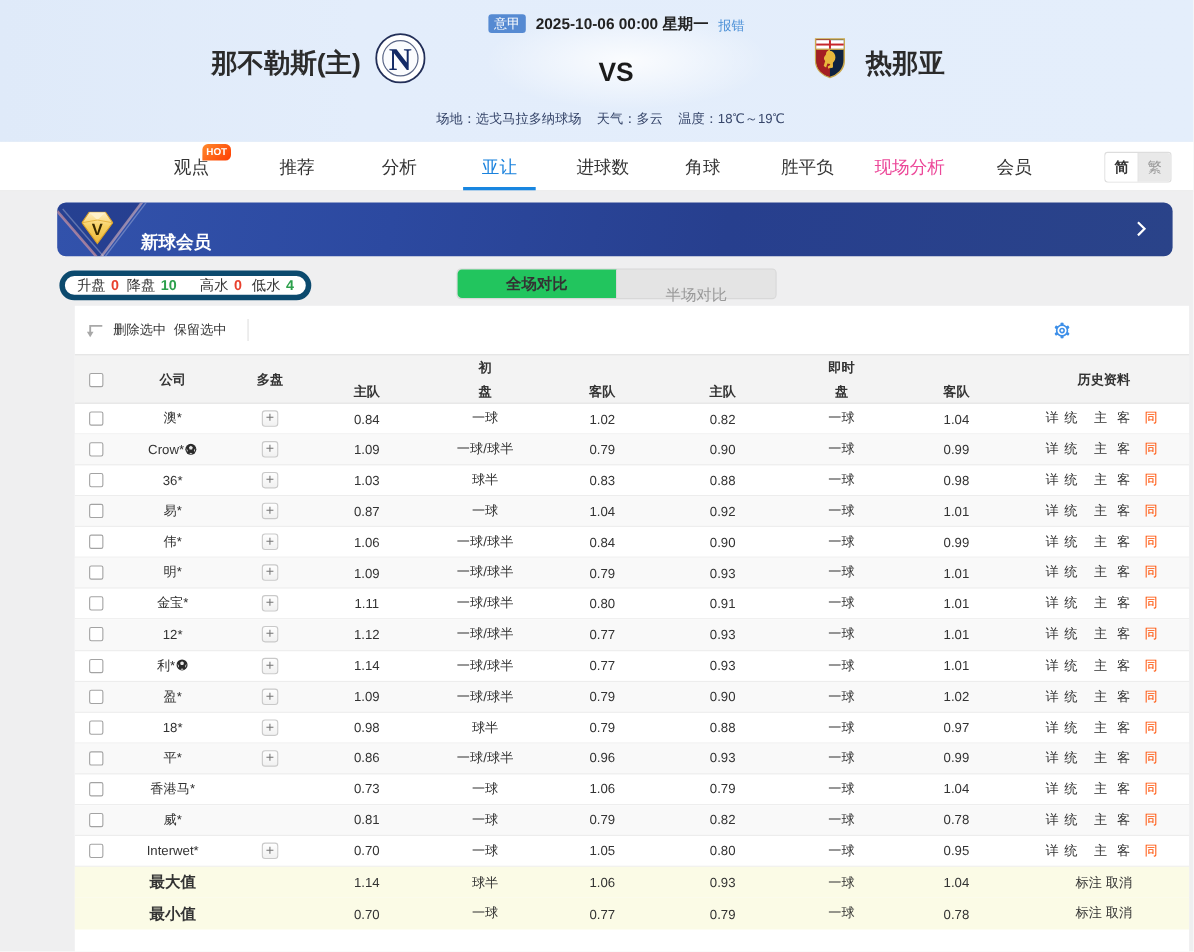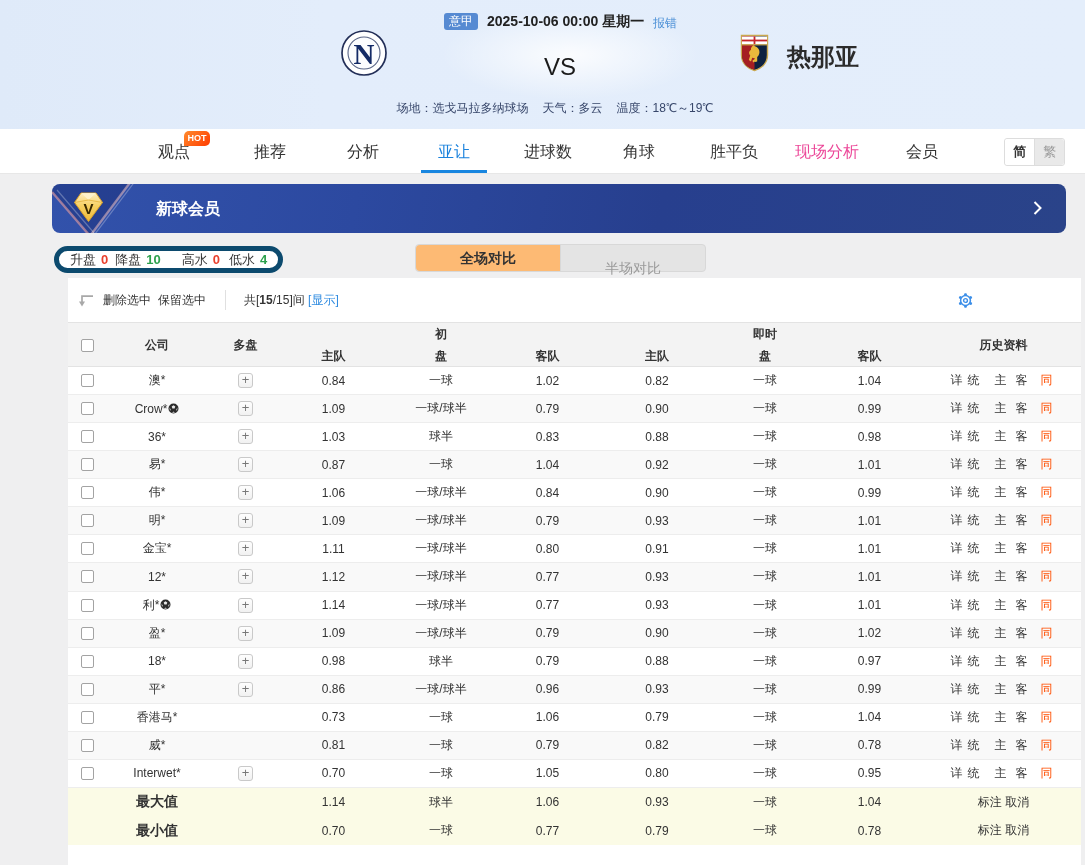--- a/index.html
+++ b/index.html
@@ -9,53 +9,53 @@
 #hero{position:absolute;left:0;top:0;width:1085px;height:129px;
  background:linear-gradient(to right,#dfeaf9 0%,#e3edfb 30%,#e4eefb 100%);}
 #hero .glow{position:absolute;left:440px;top:10px;width:260px;height:90px;
  background:radial-gradient(ellipse at center,rgba(255,255,255,.85),rgba(255,255,255,0) 70%);}
 .lg-badge{position:absolute;left:444px;top:13px;width:34px;height:17px;background:#568ad2;color:#fff;
  font-size:12px;line-height:17px;text-align:center;border-radius:3px;}
 .m-date{position:absolute;left:487px;top:13px;font-size:14px;font-weight:bold;color:#222;}
 .m-err{position:absolute;left:653px;top:15px;font-size:12px;color:#4a8fd6;}
 .t-home{position:absolute;right:757px;top:41px;font-size:24px;font-weight:bold;color:#2b2b2b;}
 .t-away{position:absolute;left:787px;top:41px;font-size:24px;font-weight:bold;color:#2b2b2b;}
-.vs{position:absolute;left:544px;top:53px;font-size:24px;font-weight:normal;color:#1b1b1b;}
+.vs{position:absolute;left:544px;top:53px;font-size:24px;font-weight:bold;color:#1b1b1b;}
 .m-info{position:absolute;left:0;top:100px;width:1110px;text-align:center;font-size:12px;color:#37466a;}
 .m-info b{font-weight:normal;margin:0 7px;}
 
 #nav{position:absolute;left:0;top:129px;width:1085px;height:45px;background:#fff;border-bottom:1px solid #e7e7e7;}
 .ni{position:absolute;top:13px;font-size:16px;color:#333;transform:translateX(-50%);white-space:nowrap;}
 .ni.act{color:#1a82dd;}
 .ni.blu{color:#ec4899;}
 #nav .bar{position:absolute;left:421px;bottom:0;width:66px;height:3px;background:#1886e0;}
 .hot{position:absolute;left:184px;top:2px;width:26px;height:15px;border-radius:5px 5px 5px 0;
  background:linear-gradient(135deg,#ff8a2d,#ff3c00);color:#fff;font-size:9px;font-weight:bold;line-height:15px;text-align:center;}
 .lang{position:absolute;left:1004px;top:9px;width:61px;height:28px;border:1px solid #ddd;border-radius:3px;display:flex;background:#fff;}
 .lang .a{width:30px;line-height:26px;text-align:center;font-size:13px;font-weight:bold;color:#333;background:#fff;border-radius:3px 0 0 3px;}
 .lang .b{width:30px;line-height:26px;text-align:center;font-size:13px;color:#999;background:#e9e9e9;border-left:1px solid #ddd;border-radius:0 3px 3px 0;}
 
 #banner{position:absolute;left:52px;top:184px;width:1014px;height:49px;border-radius:8px;overflow:hidden;
  background:linear-gradient(100deg,#3252ab 0%,#2c49a0 30%,#273f8e 60%,#2a4389 100%);}
 #banner .vsvg{position:absolute;left:0;top:0;}
-#banner .nm{position:absolute;left:76px;top:0;line-height:49px;font-size:16px;font-weight:bold;color:#fff;margin-left:28px;}
+#banner .nm{position:absolute;left:76px;top:12px;line-height:49px;font-size:16px;font-weight:bold;color:#fff;}
 #banner .rt{position:absolute;right:42px;top:0;line-height:49px;font-size:13.5px;color:#fff;}
 #banner .chev{position:absolute;right:24px;top:17px;}
 
 #pill{position:absolute;left:54px;top:246px;height:27px;background:#fff;border:5px solid #0c4a6e;border-radius:14px;
  display:flex;align-items:center;font-size:13px;color:#333;padding:0 11px;}
 #pill span{margin-left:5px;font-weight:bold;}
 #pill .lb2{margin-left:7px;}
 #pill .lb3{margin-left:9px;}
 #pill .gap{margin-left:21px;}
 #pill .red{color:#e8402d;}
 #pill .grn{color:#2ca04c;}
 #tabs{position:absolute;left:415px;top:244px;width:291px;height:28px;display:flex;border-radius:4px;
  border:1px solid #d8d8d8;background:#e4e4e4;}
-#tabs .t1{width:145px;background:#fdba74;border-right:1px solid #d8d8d8;border-radius:4px 0 0 4px;
+#tabs .t1{width:145px;background:#22c55e;border-right:1px solid #d8d8d8;border-radius:4px 0 0 4px;
  font-size:14px;font-weight:bold;color:#333;text-align:center;line-height:26px;}
 #tabs .t2{flex:1;font-size:14px;color:#999;text-align:center;line-height:26px;border-radius:0 4px 4px 0;margin-top:10px;}
 
 #card{position:absolute;left:68px;top:278px;width:1013px;height:736px;background:#fff;}
 #tbar{position:relative;height:44px;font-size:12px;color:#333;}
 #tbar .it{position:absolute;top:0;line-height:44px;}
 #tbar .sep{position:absolute;left:157px;top:12px;height:20px;width:1px;background:#e0e0e0;}
 #tbar .shw{color:#2f8be0;}
 #tbar b{font-weight:bold;}
 .grid{display:grid;grid-template-columns:38px 102px 75px 101px 114px 99px 120px 96px 113px 155px;align-items:center;}
@@ -80,20 +80,21 @@
 .sum{height:28.5px;background:#fbfbe6;font-size:12px;color:#333;}
 .sum .c{text-align:center;}
 .sum .lbl{font-weight:bold;font-size:14px;}
 </style></head>
 <body>
 <div id="hero">
   <div class="glow"></div>
   <div class="lg-badge">意甲</div>
   <div class="m-date">2025-10-06 00:00 星期一</div>
   <div class="m-err">报错</div>
+  <div class="t-home">那不勒斯(主)</div>
   <svg class="abs" style="left:341px;top:30px" width="46" height="46" viewBox="0 0 46 46">
     <circle cx="23" cy="23" r="22" fill="#fff" stroke="#232f58" stroke-width="1.7"></circle>
     <circle cx="23" cy="23" r="16" fill="#fbfcfe" stroke="#5a6687" stroke-width="1.1"></circle>
     <text x="23" y="33.5" font-family="Liberation Serif" font-size="29" font-weight="bold" fill="#132a66" text-anchor="middle">N</text>
   </svg>
   <svg class="abs" style="left:740px;top:34px" width="29" height="38" viewBox="0 0 29 38">
     <path d="M1.5 1.5 h26 v19.5 c0 8.5 -6.5 13.5 -13 15.5 C8 34.5 1.5 29.5 1.5 21 Z" fill="#0e2240" stroke="#caa84e" stroke-width="1.4"></path>
     <path d="M2 2 h12.5 v33.8 C8 34.3 2 29.5 2 21 Z" fill="#a51e22"></path>
     <rect x="2" y="2.5" width="25" height="8" fill="#fff"></rect>
     <rect x="2" y="5.6" width="25" height="1.8" fill="#c6262b"></rect>
@@ -156,21 +157,20 @@
   </div>
 <div id="card">
   <div id="tbar">
     <svg class="abs" style="left:8px;top:17px" width="18" height="13" viewBox="0 0 18 13">
       <path d="M17 1.2 L6 1.2 L6 7" fill="none" stroke="#a8a8a8" stroke-width="1.7"></path>
       <path d="M3 6.5 L9 6.5 L6 11.5 Z" fill="#a8a8a8"></path>
     </svg>
     <span class="it" style="left:35px">删除选中</span>
     <span class="it" style="left:90px">保留选中</span>
     <div class="sep"></div>
-    <span class="it" style="left:176px">共[<b>15</b>/15]间 <span class="shw">[显示]</span></span>
     <svg class="abs" style="left:890px;top:15px" width="15" height="15" viewBox="0 0 15 15">
       <g fill="#3d8fe8">
         <rect x="6.1" y="0.2" width="2.8" height="3" rx="1"></rect>
         <rect x="6.1" y="11.8" width="2.8" height="3" rx="1"></rect>
         <rect x="6.1" y="0.2" width="2.8" height="3" rx="1" transform="rotate(60 7.5 7.5)"></rect>
         <rect x="6.1" y="11.8" width="2.8" height="3" rx="1" transform="rotate(60 7.5 7.5)"></rect>
         <rect x="6.1" y="0.2" width="2.8" height="3" rx="1" transform="rotate(-60 7.5 7.5)"></rect>
         <rect x="6.1" y="11.8" width="2.8" height="3" rx="1" transform="rotate(-60 7.5 7.5)"></rect>
       </g>
       <circle cx="7.5" cy="7.5" r="4.9" fill="#fff" stroke="#3d8fe8" stroke-width="1.5"></circle>

